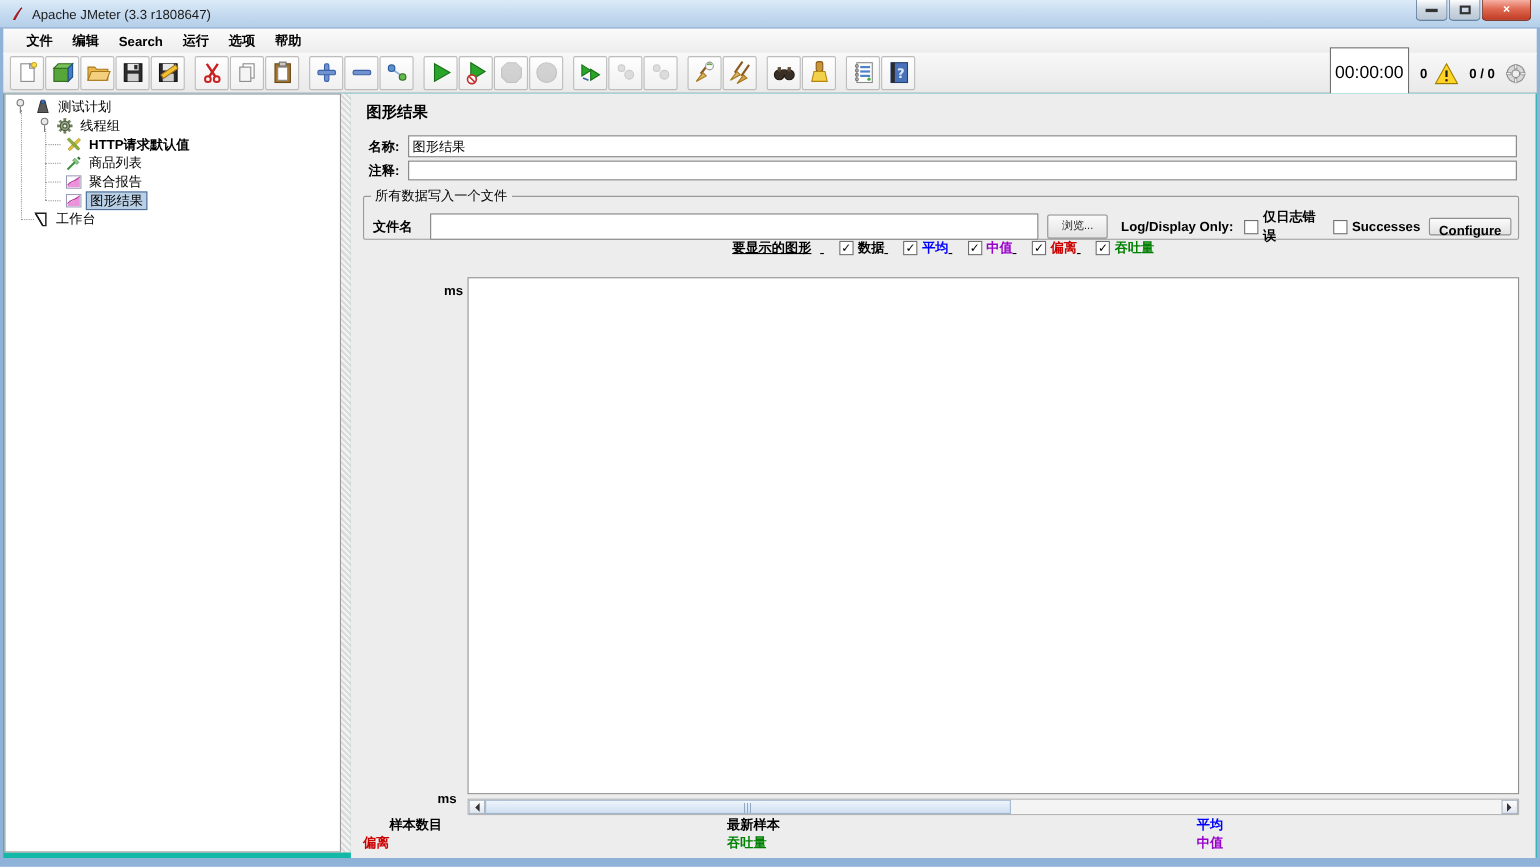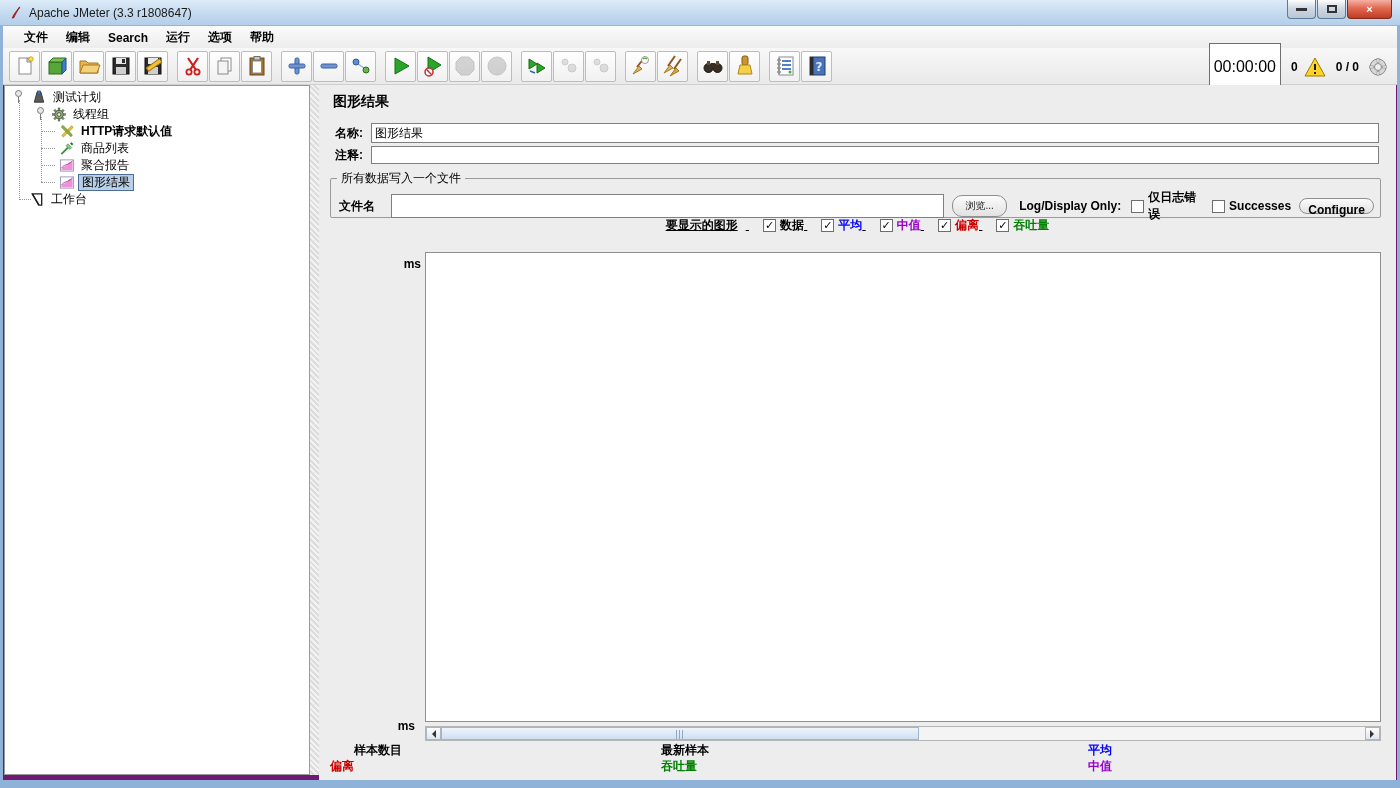--- a/index.html
+++ b/index.html
@@ -38,21 +38,21 @@
     justify-content:center; margin-right:1px; }
   .tbtn.disabled svg { opacity:.4; filter:grayscale(1); }
   .tsep { width:8px; height:31px; }
   .tb-right { position:absolute; right:10px; top:0; height:37px; display:flex;
     align-items:center; gap:10px; }
   .timerbox { border:1px solid #6f6f6f; background:#fff; padding:14px 4px; font-size:16px;text-align:center; }
   .cnt { font-weight:bold; font-size:12px; }
   .err-wrap { display:flex; align-items:center; gap:6px; }
 
   
-  .bodyarea { position:absolute; top:85px; left:3px; right:3px; bottom:8px; background:#701a75; }
+  .bodyarea { position:absolute; top:85px; left:3px; right:3px; bottom:8px; background:#14b8a6; }
   .tree { position:absolute; left:1px; top:0; width:306px; bottom:5px;
     background:#fff; border:1px solid #9a9a9a; }
   .splitter { position:absolute; left:307px; width:9px; top:0; bottom:5px;
     background:repeating-linear-gradient(45deg,#f2f2f2 0 2px,#dcdcdc 2px 4px); }
   .main { position:absolute; left:316px; right:1px; top:0; bottom:0; background:#ededed; }
 
   
   .trow { position:absolute; height:17px; display:flex; align-items:center; }
   .ticon { width:16px; height:15px; margin-right:3px; flex:0 0 auto; }
   .tlabel { white-space:nowrap; padding:0 3px; line-height:15px; }
@@ -68,21 +68,21 @@
   .frow { position:absolute; display:flex; align-items:center; }
   .flabel { font-weight:bold; margin-right:8px; white-space:nowrap; }
   .tfield { flex:1; height:20px; border:1px solid #808080; background:#fff;
     font-family:"Liberation Sans","DejaVu Sans",sans-serif; font-size:12px; padding:0 3px; }
   .tfield.small { height:18px; }
   fieldset.group { position:absolute; left:11px; right:15px; top:85px; height:48px;
     border:1px solid #9a9a9a; border-radius:2px; }
   fieldset.group legend { font-weight:normal; margin-left:6px; padding:0 4px; }
   .group-inner { display:flex; align-items:center; padding:2px 6px 0 8px; gap:8px; }
   .file-input { width:584px; height:24px; border:1px solid #808080; background:#fff; padding:0 3px; }
-  .btn { border:1px solid #8f8f8f; border-radius:10px;
+  .btn { border:1px solid #8f8f8f; border-radius:2px;
     background:linear-gradient(#fbfbfb,#e2e2e2); text-align:center; }
   .btn.browse { width:58px; height:22px; font-size:10px; color:#222; }
   .btn.configure { width:79px; height:16px; font-weight:bold; line-height:22px; }
   .cb { width:13px; height:13px; border:1px solid #6e6e6e; background:#fff; display:inline-flex;
     align-items:center; justify-content:center; font-size:11px; line-height:11px;
     font-family:"DejaVu Sans",sans-serif; flex:0 0 auto; }
   .cb-wrap { display:inline-flex; align-items:center; gap:4px; font-weight:bold; }
 
   .graphs-row { position:absolute; top:132px; left:0; right:0; text-align:center;text-decoration:underline; }
   .graphs-row .cb-wrap { margin-left:14px; }

